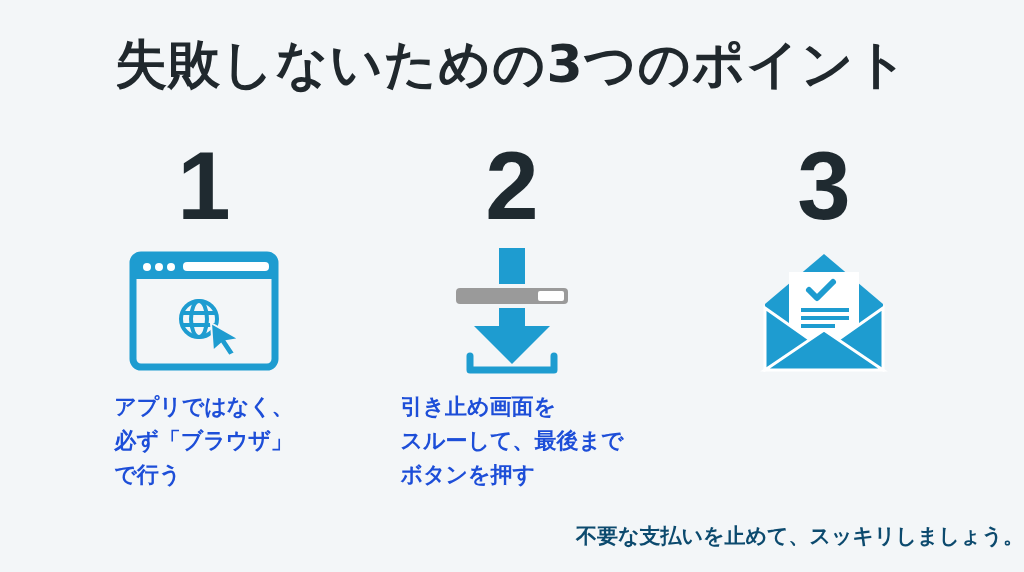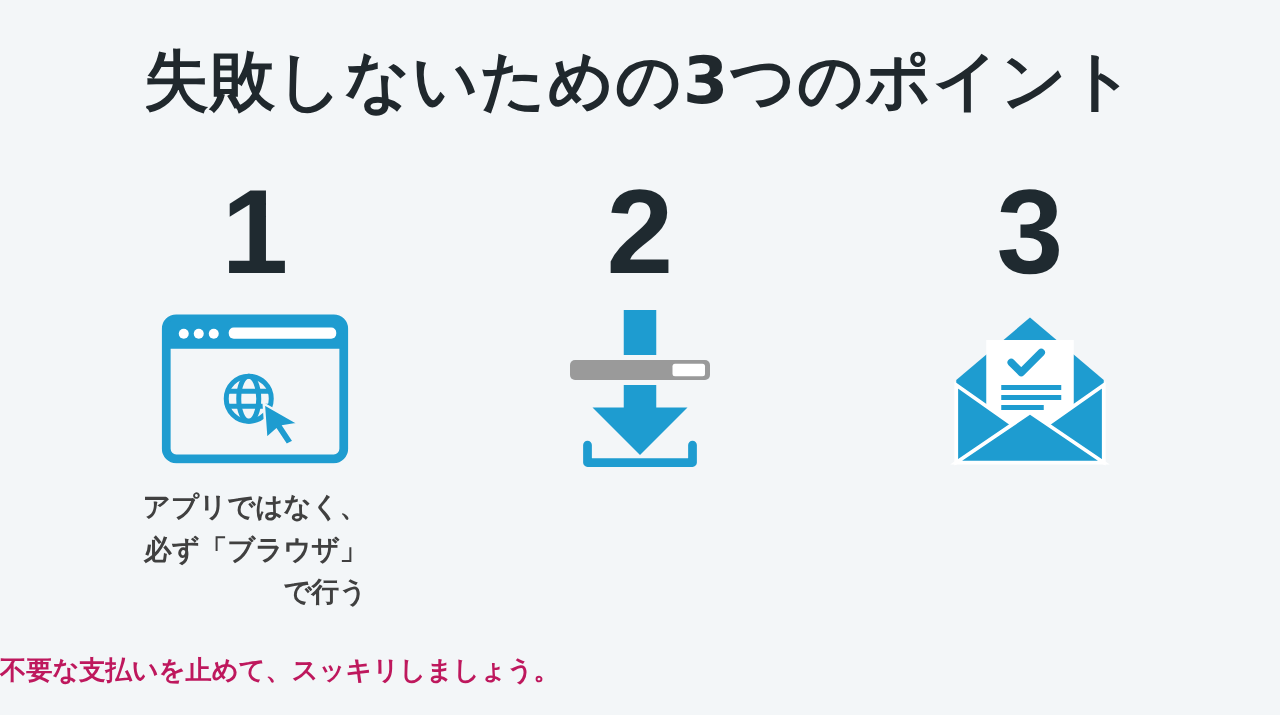--- a/index.html
+++ b/index.html
@@ -40,34 +40,34 @@
     }
     .icon {
       margin-top: 12px;
       height: 130px;
       display: flex;
       align-items: center;
       justify-content: center;
     }
     .desc {
       margin-top: 14px;
-      text-align: right;
+      text-align: left;
       font-size: 22px;
       font-weight: bold;
       line-height: 34px;
-      color: #404040;
+      color: #1d4ed8;
       white-space: pre-line;
     }
     .footer {
       position: absolute;
       top: 522px; left: 0; width: 1024px;
-      text-align: left;
+      text-align: right;
       font-size: 21px;
       font-weight: bold;
-      color: #be185d;
+      color: #0c4a6e;
     }
   </style>
 </head>
 <body>
 
 <div class="title">失敗しないための3つのポイント</div>
 
 <div class="col col-1">
   <div class="num">1</div>
   <div class="icon">
@@ -105,20 +105,23 @@
       <rect x="4" y="42" width="112" height="16" rx="4" fill="#9a9a9a"></rect>
       <rect x="86" y="45" width="26" height="10" rx="2" fill="#ffffff"></rect>
 
       <rect x="47" y="62" width="26" height="22" fill="#1e9cd0"></rect>
 
       <polygon points="22,80 98,80 60,118" fill="#1e9cd0"></polygon>
 
       <path d="M18 110 L18 124 L102 124 L102 110" fill="none" stroke="#1e9cd0" stroke-width="7" stroke-linecap="round" stroke-linejoin="round"></path>
     </svg>
   </div>
+  <div class="desc">引き止め画面を
+スルーして、最後まで
+ボタンを押す</div>
 </div>
 
 <div class="col col-3">
   <div class="num">3</div>
   <div class="icon">
     <svg width="130" height="130" viewBox="0 0 130 130">
 
       <polygon points="6,58 65,8 124,58 124,124 6,124" fill="#1e9cd0"></polygon>
 
       <rect x="30" y="26" width="70" height="72" fill="#ffffff"></rect>

